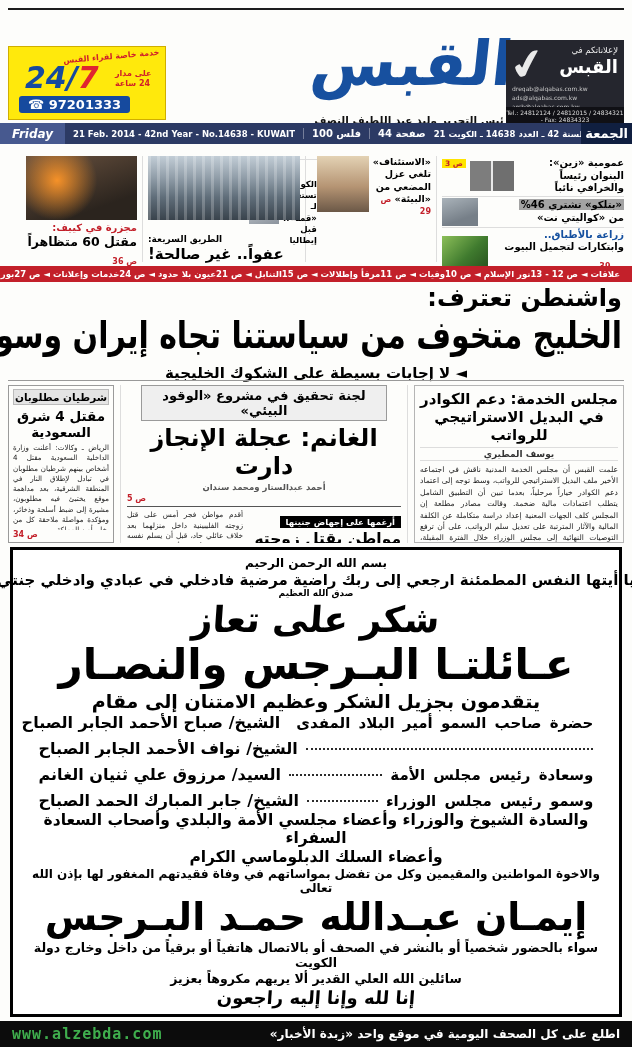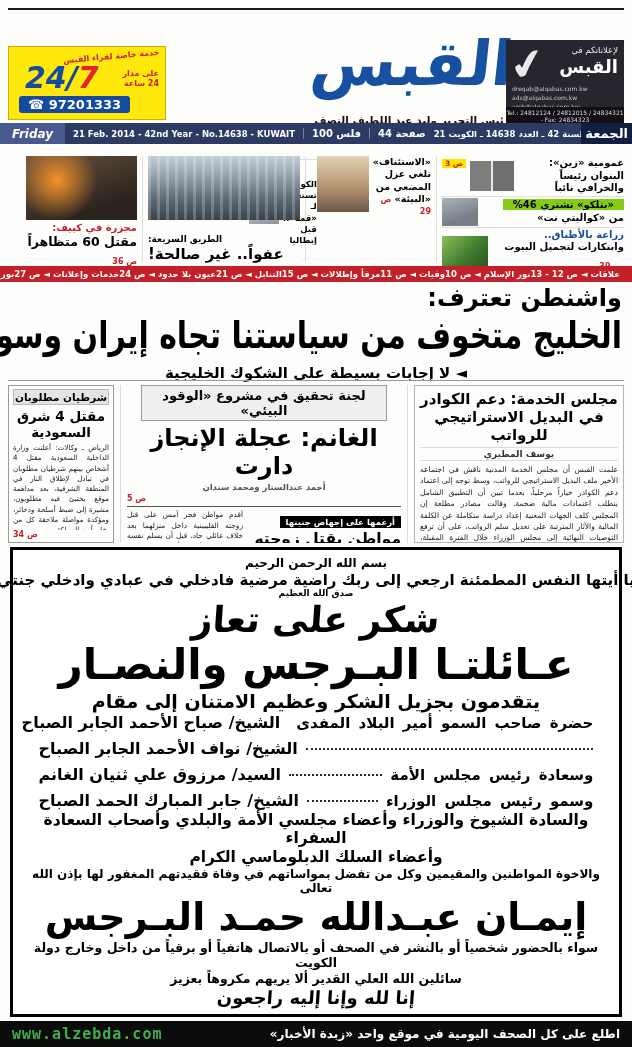--- a/index.html
+++ b/index.html
@@ -5,21 +5,21 @@
   *{box-sizing:border-box;margin:0;padding:0}
   body{background:#8f8f8f;font-family:"DejaVu Sans",sans-serif}
   .page{position:relative;width:632px;height:1047px;margin:0 auto;background:#fdfdfb;direction:rtl;overflow:hidden}
   .topline{position:absolute;top:8px;left:8px;right:8px;height:2px;background:#1c1c1c}
 
   
   .promo{position:absolute;top:46px;left:8px;width:158px;height:74px;background:#ffe90c;border:1px solid #cfae00}
   .promo-ribbon{position:absolute;top:5px;right:5px;color:#d0202a;font-size:8px;font-weight:bold;transform:rotate(-5deg)}
   .promo-brand{position:absolute;top:16px;left:16px;direction:ltr;font-style:italic;font-weight:bold;font-size:30px;color:#164a9e;line-height:1}
   .promo-brand .seven{color:#e02530}
-  .promo-note{position:absolute;top:22px;right:6px;width:44px;color:#d0202a;font-size:8px;font-weight:bold;text-align:right;line-height:1.3}
+  .promo-note{position:absolute;top:22px;right:6px;width:44px;color:#d0202a;font-size:8px;font-weight:bold;text-align:left;line-height:1.3}
   .promo-phone{position:absolute;bottom:6px;left:10px;direction:ltr;background:#164a9e;color:#fff;font-weight:bold;font-size:13px;padding:1px 9px;border-radius:3px}
   .logo{position:absolute;top:30px;left:292px;width:240px;text-align:center;color:#17509f;font-size:62px;font-weight:bold;line-height:1.1;transform:skewX(-6deg)}
   .editor{position:absolute;top:114px;left:262px;width:300px;text-align:center;font-size:10.5px;font-weight:bold;color:#111}
   .adbox{position:absolute;top:40px;right:8px;width:118px;height:84px;background:#25262e;color:#fff}
   .ad-title{position:absolute;top:5px;right:6px;font-size:8.5px;color:#eee}
   .ad-brand{position:absolute;top:16px;right:6px;font-size:18px;font-weight:bold}
   .ad-pen{position:absolute;top:4px;left:4px;font-size:42px;color:#e9e9e9;transform:rotate(-12deg);line-height:1}
   .ad-emails{position:absolute;bottom:13px;left:6px;right:6px;direction:ltr;text-align:left;font-size:6px;color:#c9c9c9;line-height:1.5;white-space:pre-line}
   .ad-tel{position:absolute;bottom:0;left:0;right:0;background:#101015;direction:ltr;text-align:center;font-size:6px;color:#ddd;padding:1.5px 0}
 
@@ -32,21 +32,21 @@
   .d-jumaa{height:100%;display:flex;align-items:center;background:#101f40;color:#fff;font-weight:bold;font-size:13px;padding:0 4px}
 
   
   .newsstrip{position:absolute;top:156px;left:8px;right:8px;height:106px;display:flex;gap:5px}
   .ns-col{border-left:1px solid #ddd;padding-left:5px}
   .ns-right{width:188px;display:flex;flex-direction:column}
   .ns-row{flex:1;display:flex;align-items:center;gap:4px;border-bottom:1px solid #ddd;padding:1px 0}
   .ns-row:last-child{border-bottom:none}
   .ns-txt{flex:1;min-width:0}
   .t-bold10{font-size:10px;font-weight:bold;line-height:1.25}
-  .hl-yellow{background:#84cc16;padding:0 10px}
+  .hl-yellow{background:#a3a3a3;padding:0 2px}
   .t-blue{color:#15509f}
   .chip{background:#ffe400;color:#c3202a;font-size:7.5px;font-weight:bold;padding:0 3px;align-self:flex-start;margin-top:2px}
   .ph{flex-shrink:0}
   .ph-zain{width:44px;height:30px;background:linear-gradient(90deg,#7d7d7d 0 48%,#e8e8e8 48% 52%,#6f6f6f 52%)}
   .ph-batelco{width:36px;height:28px;background:linear-gradient(160deg,#aab3ba,#767f88 70%)}
   .ph-plants{width:46px;height:30px;background:linear-gradient(135deg,#8cbf59,#3f7a2e 60%,#2a561f)}
   .ns-appeal{width:126px;display:flex;flex-direction:row}
   .appeal-top{display:flex;gap:4px}
   .appeal-caption{font-size:9.5px;font-weight:bold;line-height:1.3;flex:1}
   .ph-portrait{width:52px;height:56px;background:linear-gradient(180deg,#e3d2b4,#b59473 55%,#6b5847)}

